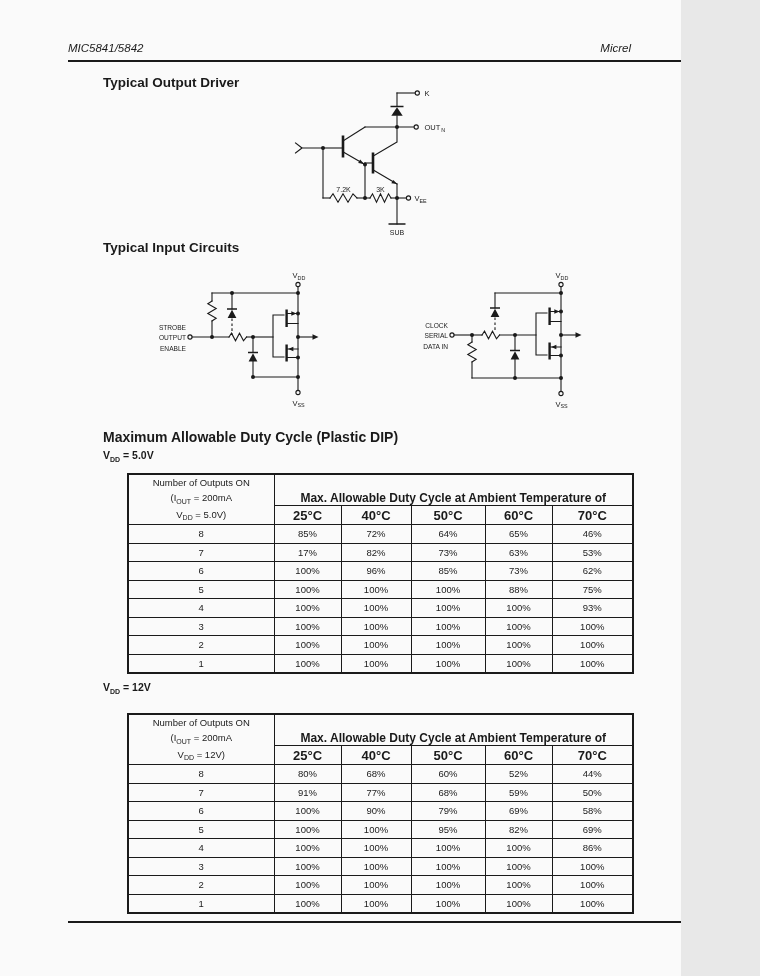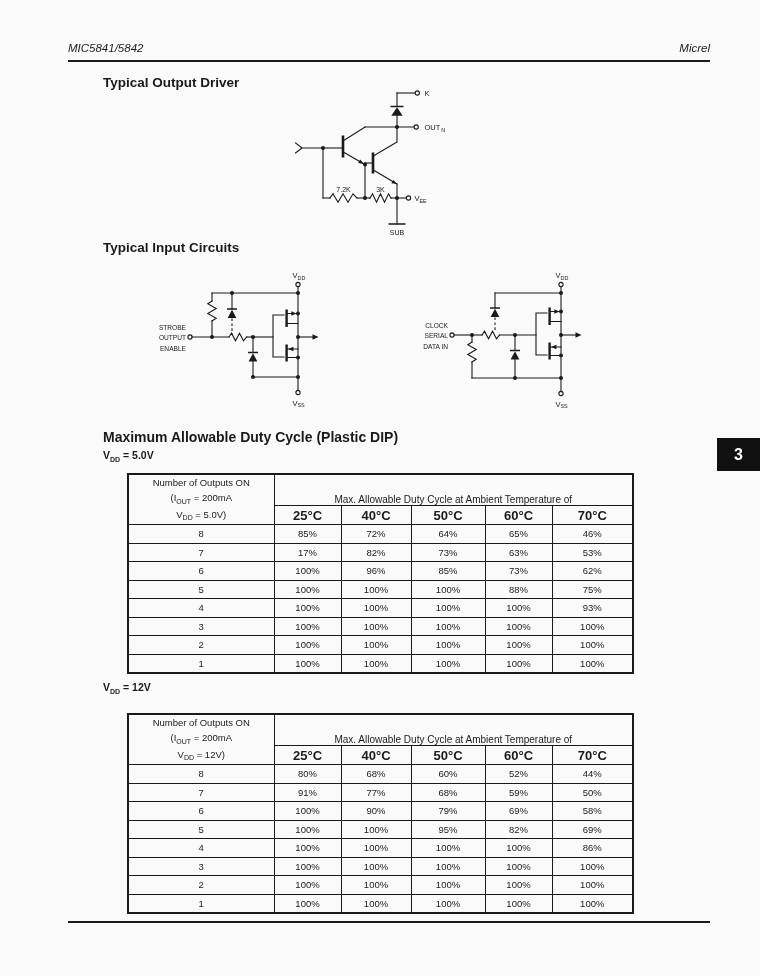--- a/index.html
+++ b/index.html
@@ -1,35 +1,35 @@
 <!DOCTYPE html>
 <html><head>
 <meta charset="utf-8">
 <style>
   html,body{margin:0;padding:0;background:#e8e8e8;}
-  .page{position:relative;width:760px;height:976px;background:#fafafa;
+  .page{position:relative;width:681px;height:976px;background:#fafafa;
         font-family:"Liberation Sans",sans-serif;color:#1a1a1a;overflow:hidden;}
   .abs{position:absolute;}
   .hdr{font-size:11.5px;font-style:italic;white-space:nowrap;}
   .rule{height:2px;background:#1a1a1a;}
   .h1{font-weight:bold;font-size:13.5px;white-space:nowrap;}
   .h1big{font-weight:bold;font-size:14px;white-space:nowrap;}
   .cond{font-weight:bold;font-size:10.5px;white-space:nowrap;}
   .sb{font-size:7px;position:relative;top:2.5px;}
   .footer-num{left:0;right:0;text-align:center;font-size:10.5px;}
   .tab3{display:flex;align-items:center;justify-content:center;
         font-weight:bold;font-size:16px;}
 
   table.duty{position:absolute;border-collapse:collapse;table-layout:fixed;
              border:2px solid #1a1a1a;}
   table.duty th,table.duty td{border:1px solid #1a1a1a;text-align:center;
              padding:0;font-family:"Liberation Sans",sans-serif;}
   .colhead{font-size:9.5px;font-weight:normal;line-height:15.4px;
            vertical-align:top;padding-top:2px;}
-  .spanhead{font-size:10px;font-weight:normal;height:30px;
+  .spanhead{font-size:12px;font-weight:bold;height:30px;
             vertical-align:bottom;padding-bottom:2px;}
   .th-temp{font-size:13px;font-weight:bold;height:18px;}
   table.duty td{font-size:9.5px;height:17.5px;}
 
   svg .ck{stroke:#1a1a1a;stroke-width:1.1;fill:none;stroke-linecap:square;}
   svg .bar{stroke:#1a1a1a;stroke-width:2.6;fill:none;}
   svg .bar2{stroke:#1a1a1a;stroke-width:2.4;fill:none;}
   svg .thick{stroke:#1a1a1a;stroke-width:1.5;fill:none;}
   svg .dash{stroke:#1a1a1a;stroke-width:1.1;fill:none;stroke-dasharray:2.6 2.3;}
   svg .fl{fill:#1a1a1a;stroke:none;}

